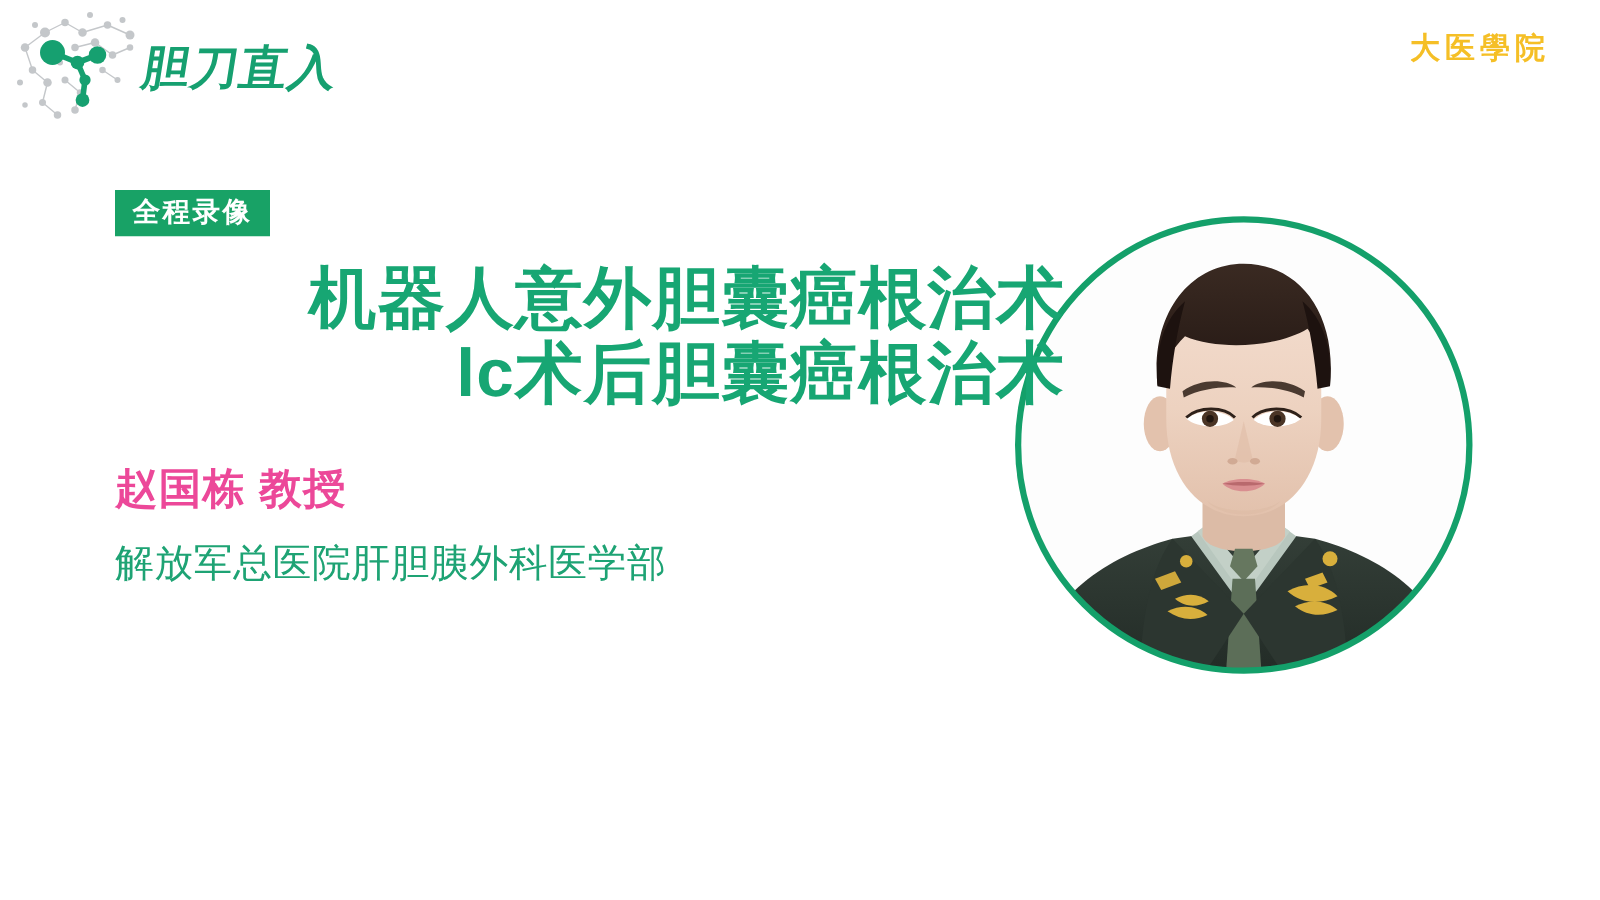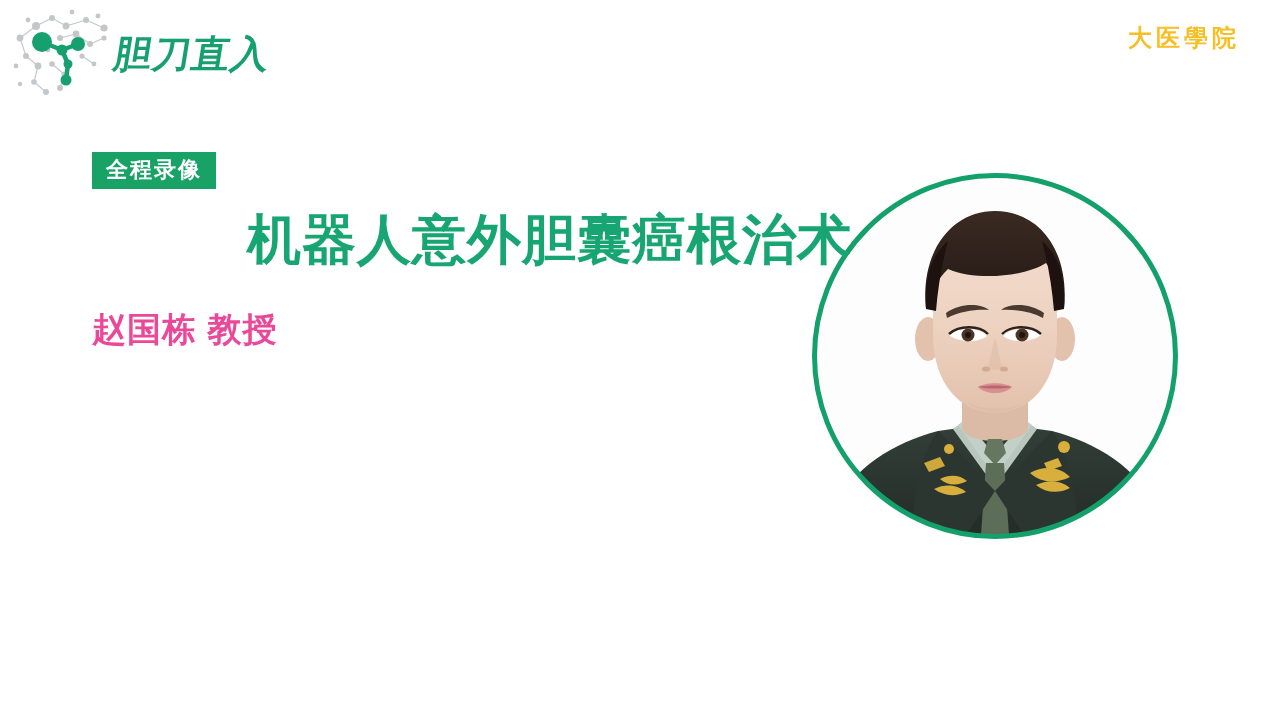--- a/index.html
+++ b/index.html
@@ -198,23 +198,25 @@
   </div>
 
   <div class="academy-logo">大医學院</div>
 
   <div class="content">
 
     <div class="badge">全程录像</div>
 
     <div class="title">
       <span class="title-line-1">机器人意外胆囊癌根治术</span>
+      <span class="title-line-2">lc术后胆囊癌根治术</span>
     </div>
 
     <div class="presenter">赵国栋 教授</div>
+    <div class="affiliation">解放军总医院肝胆胰外科医学部</div>
 
   </div>
 
   <div class="portrait-wrap">
     <div class="portrait-clip">
       <svg viewBox="0 0 358 358" xmlns="http://www.w3.org/2000/svg">
         <defs>
           <linearGradient id="skin" x1="0" y1="0" x2="0" y2="1">
             <stop offset="0%" stop-color="#f4ded0"></stop>
             <stop offset="55%" stop-color="#edd2c0"></stop>

